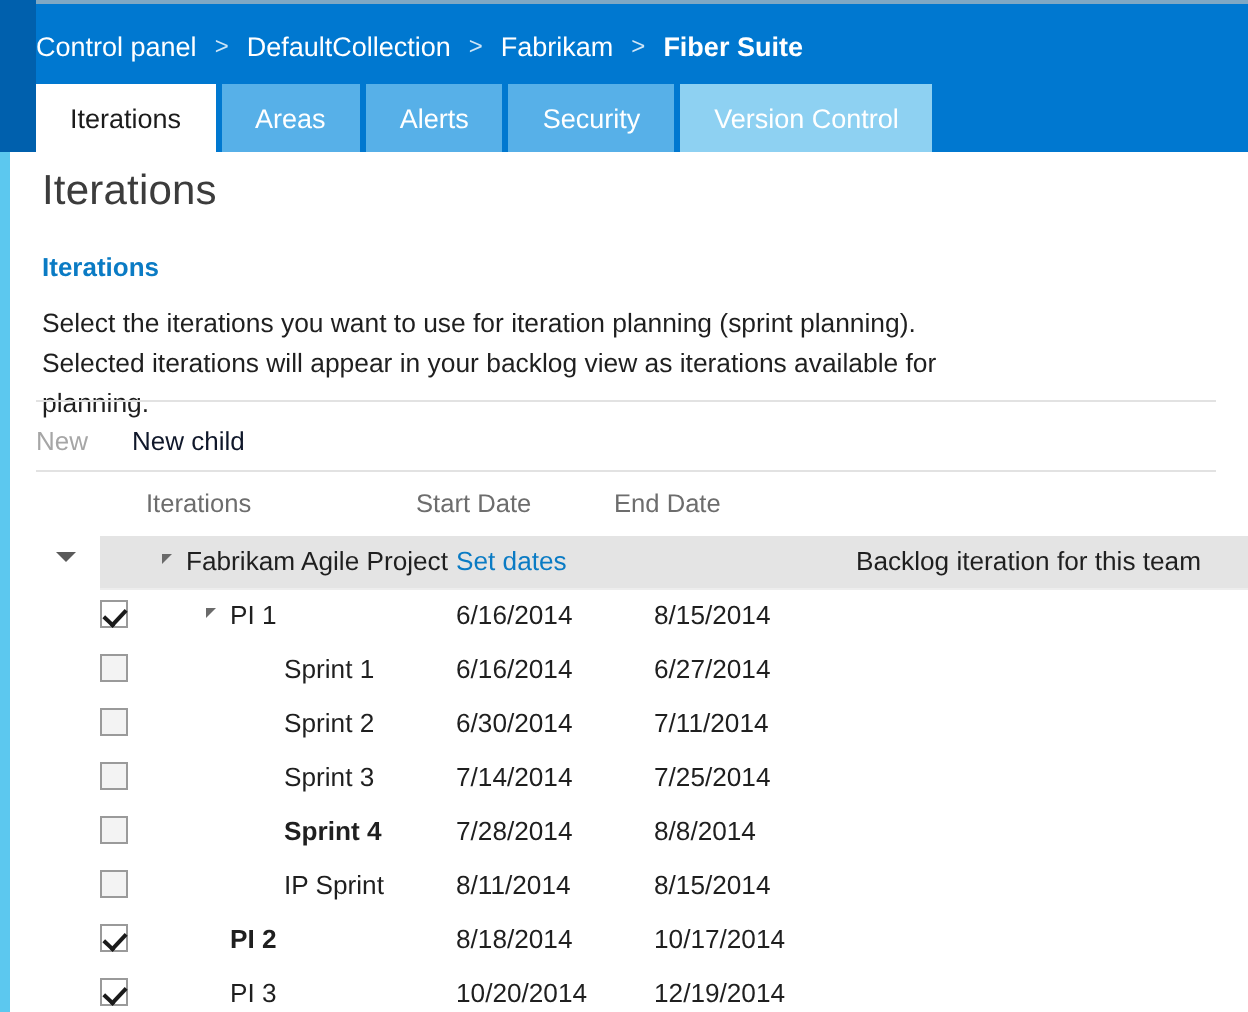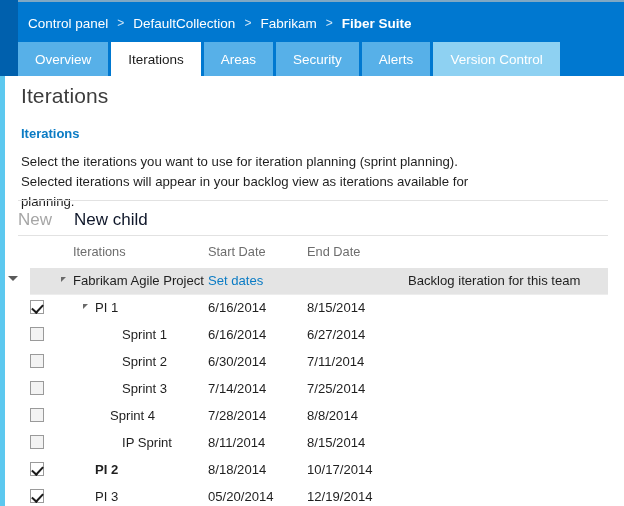--- a/index.html
+++ b/index.html
@@ -9,21 +9,21 @@
     font-family:"Liberation Sans","DejaVu Sans",sans-serif;
     -webkit-font-smoothing:antialiased;
   }
   #app{position:relative;width:624px;height:506px;overflow:hidden;background:#ffffff;}
 
   
   .topchrome{position:absolute;left:0;top:0;width:624px;height:76px;background:#0078d0;}
   .topline{position:absolute;left:0;top:0;width:624px;height:2px;background:#7fa8c4;}
   .leftdark{position:absolute;left:0;top:0;width:18px;height:76px;background:#0060ad;}
 
-  .breadcrumb{position:absolute;left:28px;top:13px;height:20px;display:flex;align-items:center;
+  .breadcrumb{position:absolute;left:18px;top:13px;height:20px;display:flex;align-items:center;
               color:#ffffff;font-size:13.5px;white-space:nowrap;}
   .bc-item{color:#ffffff;}
   .bc-item.bold{font-weight:bold;}
   .bc-sep{color:#cfe6f7;margin:0 9px;font-size:12px;}
 
   
   .tabs{position:absolute;left:18px;top:42px;height:34px;display:flex;}
   .tab{height:34px;display:flex;align-items:center;justify-content:center;
        padding:0 17px;font-size:13.5px;color:#ffffff;background:#57b0e8;
        margin-right:3px;box-sizing:border-box;white-space:nowrap;cursor:pointer;}
@@ -36,33 +36,33 @@
 
   .page-title{position:absolute;left:21px;top:84px;font-size:21px;color:#3c3c3c;font-weight:normal;
               letter-spacing:.1px;}
   .section-title{position:absolute;left:21px;top:126px;font-size:13px;color:#0a7bc4;font-weight:bold;}
   .desc{position:absolute;left:21px;top:152px;width:470px;font-size:13.2px;color:#1f1f1f;line-height:20px;}
 
   .hr{position:absolute;background:#e2e2e2;height:1px;}
   .hr1{left:18px;top:200px;width:590px;}
   .hr2{left:18px;top:235px;width:590px;}
 
-  .toolbar{position:absolute;left:18px;top:207px;height:26px;display:flex;align-items:center;font-size:17px;}
+  .toolbar{position:absolute;left:18px;top:207px;height:26px;display:flex;align-items:center;font-size:13px;}
   .tb-item{margin-right:22px;color:#0f172a;cursor:pointer;}
   .tb-item.disabled{color:#a6a6a6;cursor:default;}
 
   
   .grid{position:absolute;left:0;top:244px;width:624px;}
   .ghead{position:relative;height:24px;}
   .ghead span{position:absolute;top:0;font-size:12.8px;color:#6d6d6d;}
   .c-iter{left:73px;}
   .c-start{left:208px;}
   .c-end{left:307px;}
 
-  .grow{position:relative;height:27px;}
+  .grow{position:relative;height:27px;margin-left:20px;}
   .grow .rowbg{position:absolute;left:30px;top:0;width:578px;height:27px;}
   .grow.selected .rowbg{background:#e4e4e4;}
   .rowline{position:absolute;left:30px;bottom:0;width:578px;height:1px;background:#ededed;}
 
   .chev{position:absolute;left:8px;top:8px;width:0;height:0;
         border-left:5px solid transparent;border-right:5px solid transparent;
         border-top:5px solid #5a5a5a;cursor:pointer;}
 
   .cb{position:absolute;left:30px;top:5px;width:14px;height:14px;box-sizing:border-box;
       border:1px solid #9a9a9a;background:#f3f3f3;cursor:pointer;}
@@ -91,25 +91,24 @@
       <span class="bc-item">Control panel</span>
       <span class="bc-sep">&gt;</span>
       <span class="bc-item">DefaultCollection</span>
       <span class="bc-sep">&gt;</span>
       <span class="bc-item">Fabrikam</span>
       <span class="bc-sep">&gt;</span>
       <span class="bc-item bold">Fiber Suite</span>
     </div>
 
   <div class="tabs" id="tabs">
-      <div class="tab">Overview</div>
       <div class="tab active">Iterations</div>
       <div class="tab">Areas</div>
+      <div class="tab">Alerts</div>
       <div class="tab">Security</div>
-      <div class="tab">Alerts</div>
       <div class="tab hover">Version Control</div>
     </div>
 
   <div class="panel"></div>
   <div class="panel-left-accent"></div>
 
   <div class="page-title">Iterations</div>
   <div class="section-title">Iterations</div>
   <div class="desc">Select the iterations you want to use for iteration planning (sprint planning). Selected iterations will appear in your backlog view as iterations available for planning.</div>
 
@@ -161,21 +160,21 @@
         <div class="grow">
           <div class="rowbg"></div>
           <div class="cb"></div>
           <div class="cell" style="left: 122px;">Sprint 3</div>
           <div class="cell" style="left: 208px;">7/14/2014</div>
           <div class="cell" style="left: 307px;">7/25/2014</div>
         </div>
         <div class="grow">
           <div class="rowbg"></div>
           <div class="cb"></div>
-          <div class="cell" style="left: 110px;">Sprint 4</div>
+          <div class="cell" style="left: 122px; font-weight: bold;">Sprint 4</div>
           <div class="cell" style="left: 208px;">7/28/2014</div>
           <div class="cell" style="left: 307px;">8/8/2014</div>
         </div>
         <div class="grow">
           <div class="rowbg"></div>
           <div class="cb"></div>
           <div class="cell" style="left: 122px;">IP Sprint</div>
           <div class="cell" style="left: 208px;">8/11/2014</div>
           <div class="cell" style="left: 307px;">8/15/2014</div>
         </div>
@@ -183,19 +182,19 @@
           <div class="rowbg"></div>
           <div class="cb checked"></div>
           <div class="cell" style="left: 95px; font-weight: bold;">PI 2</div>
           <div class="cell" style="left: 208px;">8/18/2014</div>
           <div class="cell" style="left: 307px;">10/17/2014</div>
         </div>
         <div class="grow">
           <div class="rowbg"></div>
           <div class="cb checked"></div>
           <div class="cell" style="left: 95px; text-align: right;">PI 3</div>
-          <div class="cell" style="left: 208px;">05/20/2014</div>
+          <div class="cell" style="left: 208px;">10/20/2014</div>
           <div class="cell" style="left: 307px;">12/19/2014</div>
         </div>
       </div>
   </div>
 
 </div>
 
 </body></html>

